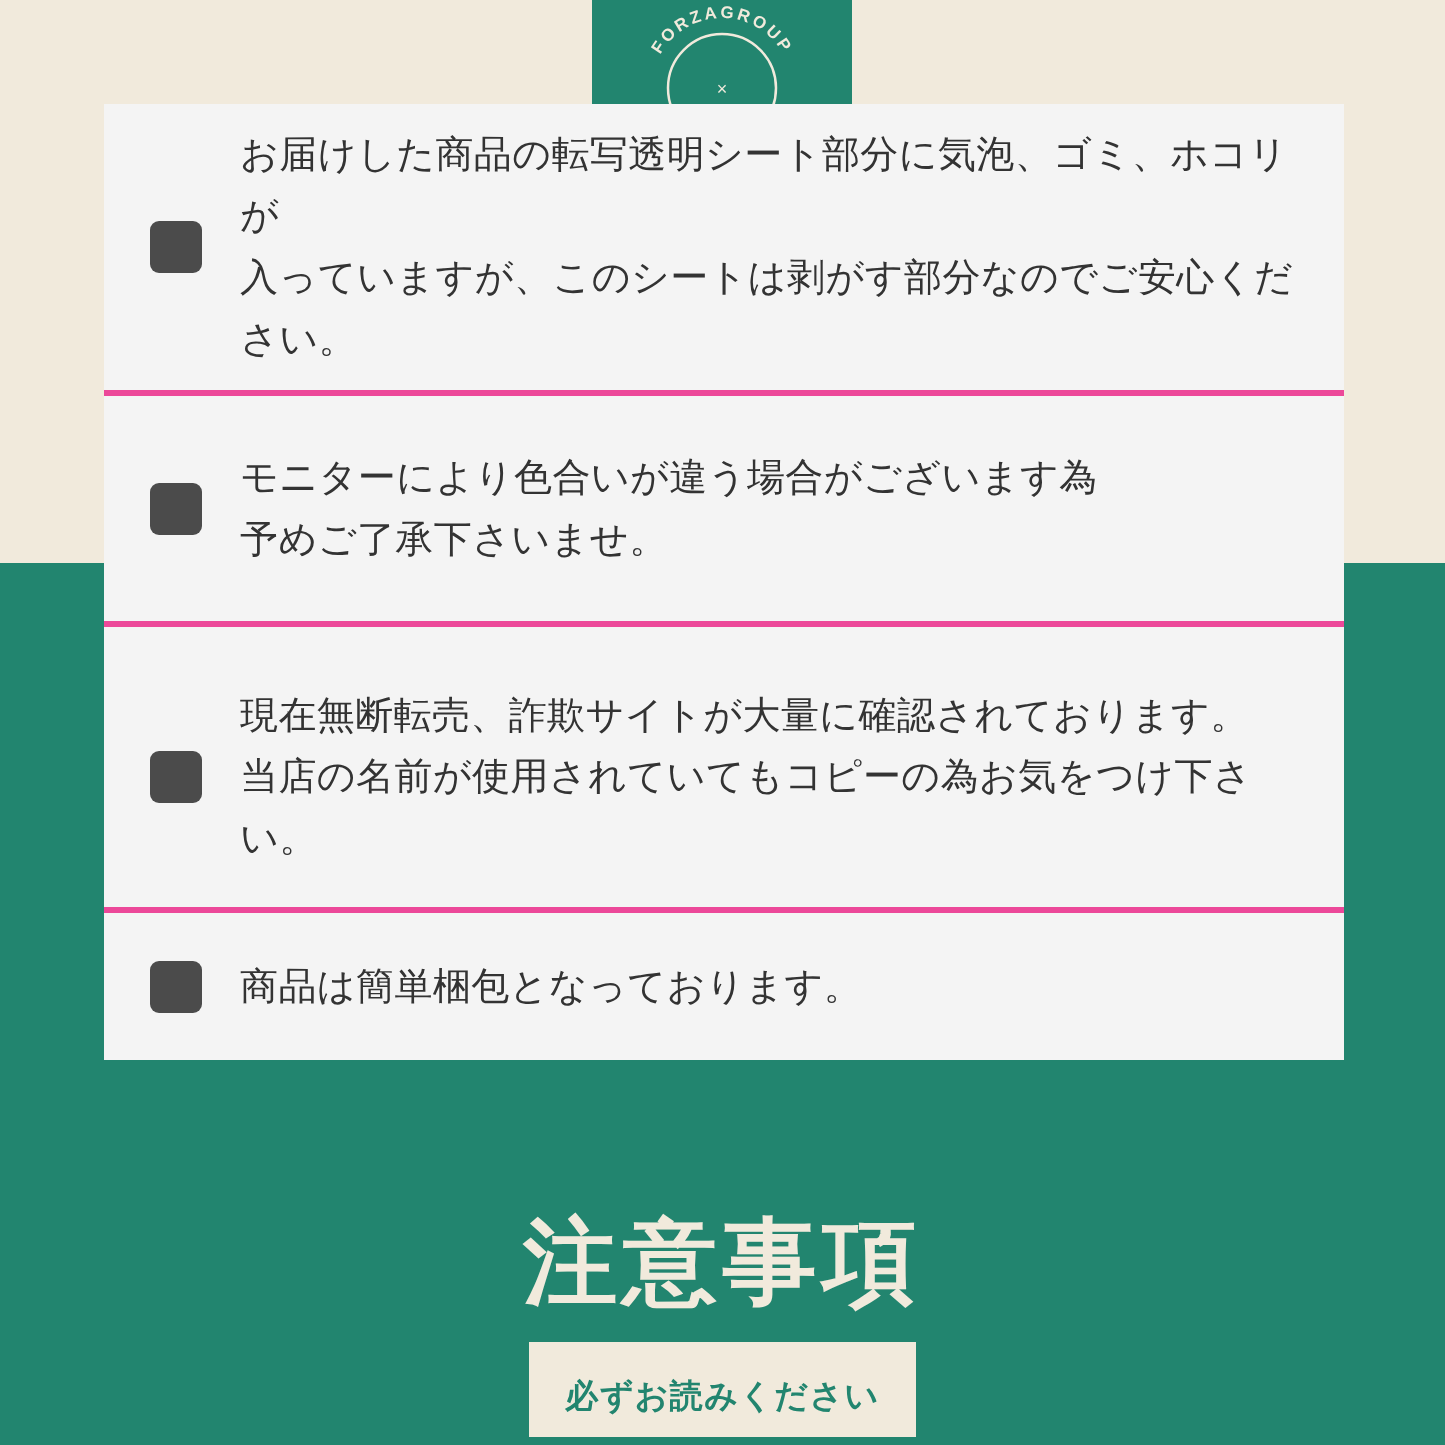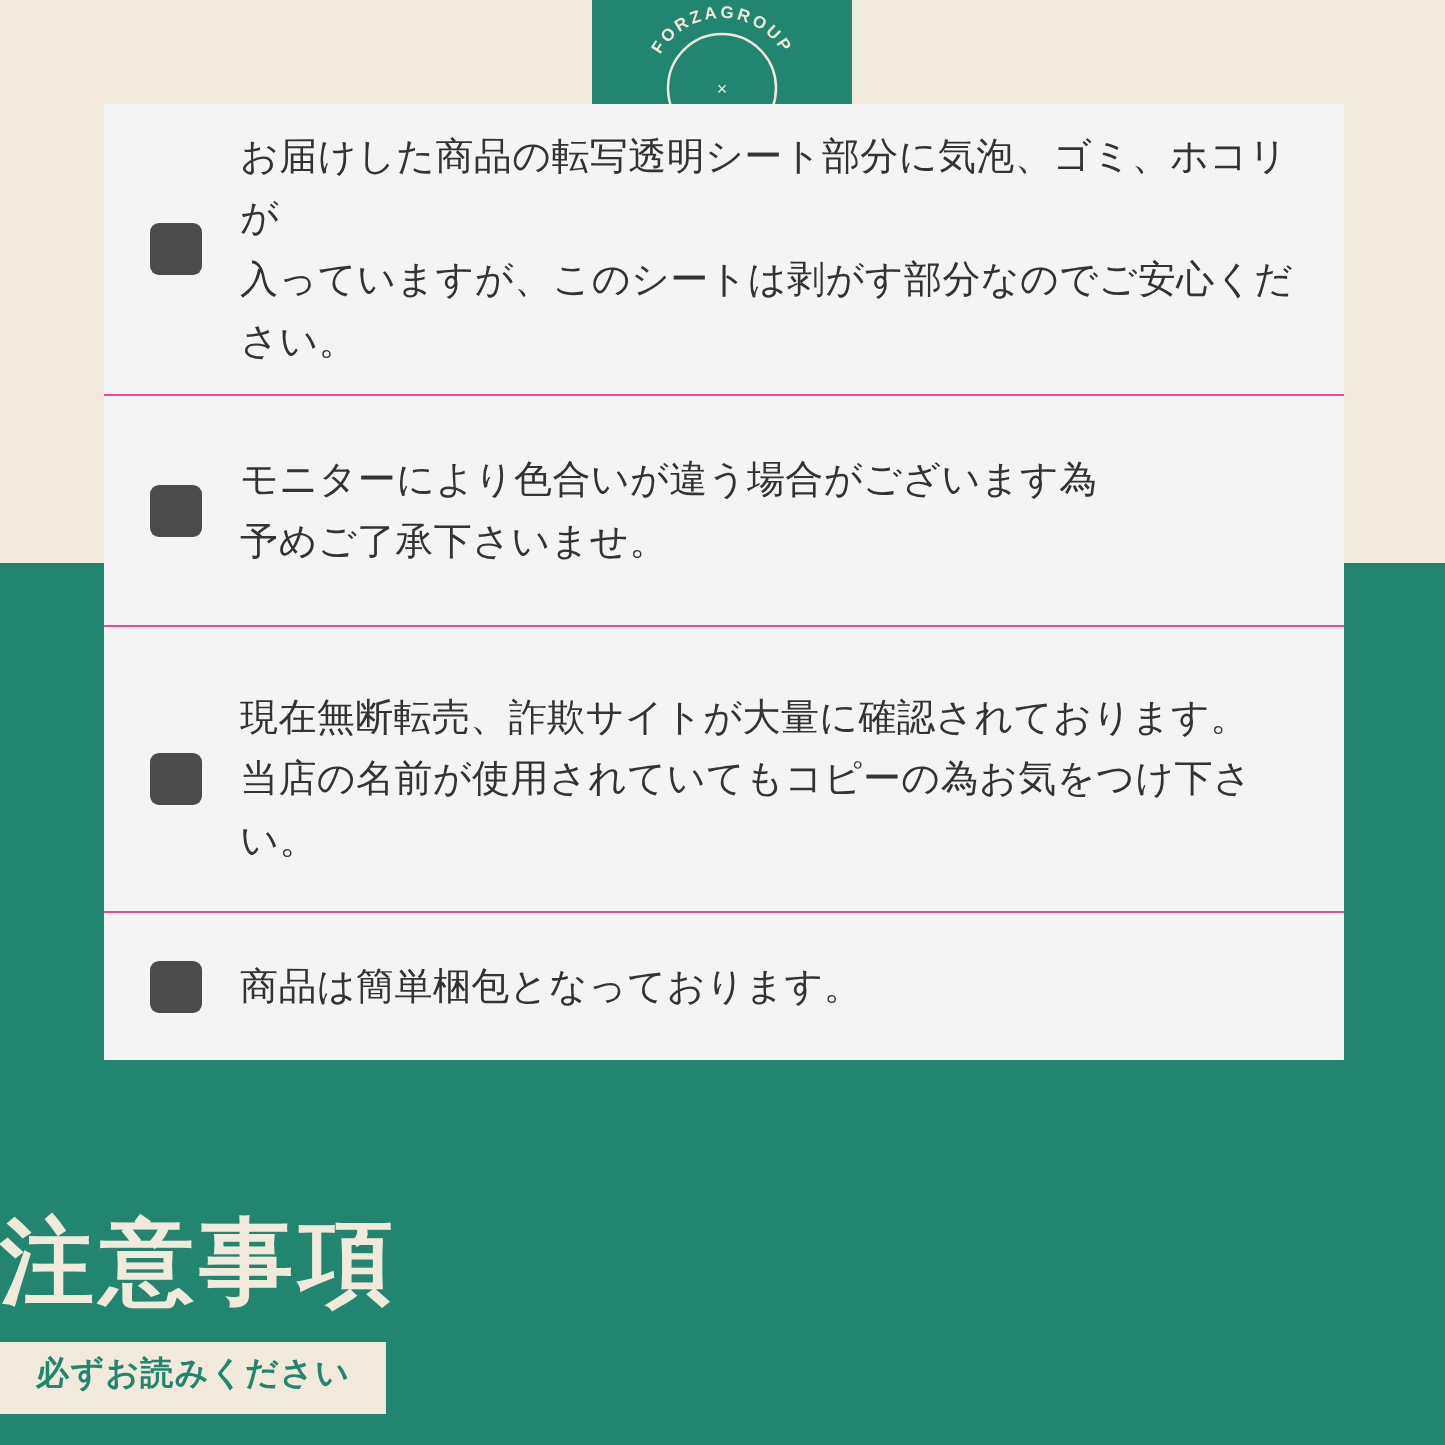--- a/index.html
+++ b/index.html
@@ -57,21 +57,21 @@
     width: 1240px;
     background: #f4f4f4;
     z-index: 3;
   }
 
   .row {
     display: flex;
     align-items: flex-start;
     padding: 0 40px 0 46px;
     box-sizing: border-box;
-    border-bottom: 2px solid #ec4899;
+    border-bottom: 6px solid #ec4899;
   }
   .row:last-child {
     border-bottom: none;
   }
 
   .row-1 { height: 292px; align-items: center; }
   .row-2 { height: 207px; align-items: center; }
   .row-3 { height: 231px; align-items: center; }
   .row-4 { height: 266px; align-items: center; margin-top: 20px; }
   .row-5 { height: 147px; align-items: center; }
@@ -93,40 +93,40 @@
     white-space: pre-line;
     font-weight: 500;
   }
 
   
   #footer {
     position: absolute;
     left: 0;
     top: 1190px;
     width: 1445px;
-    text-align: left;
+    text-align: center;
     z-index: 4;
   }
   #footer-title {
     color: #f1eadc;
     font-size: 94px;
     font-weight: bold;
     letter-spacing: 0.06em;
     line-height: 1.15;
     margin-top: 18px;
   }
   #footer-pill {
     display: inline-block;
     margin-top: 26px;
     background: #f1eadc;
     color: #22856f;
     font-size: 33px;
     font-weight: bold;
     letter-spacing: 0.04em;
-    padding: 9px 36px 18px 36px;
+    padding: 32px 36px 18px 36px;
   }
 </style>
 </head>
 <body>
 
 <div id="page">
 
   <div id="green-band"></div>
 
   <div id="logo-badge">

